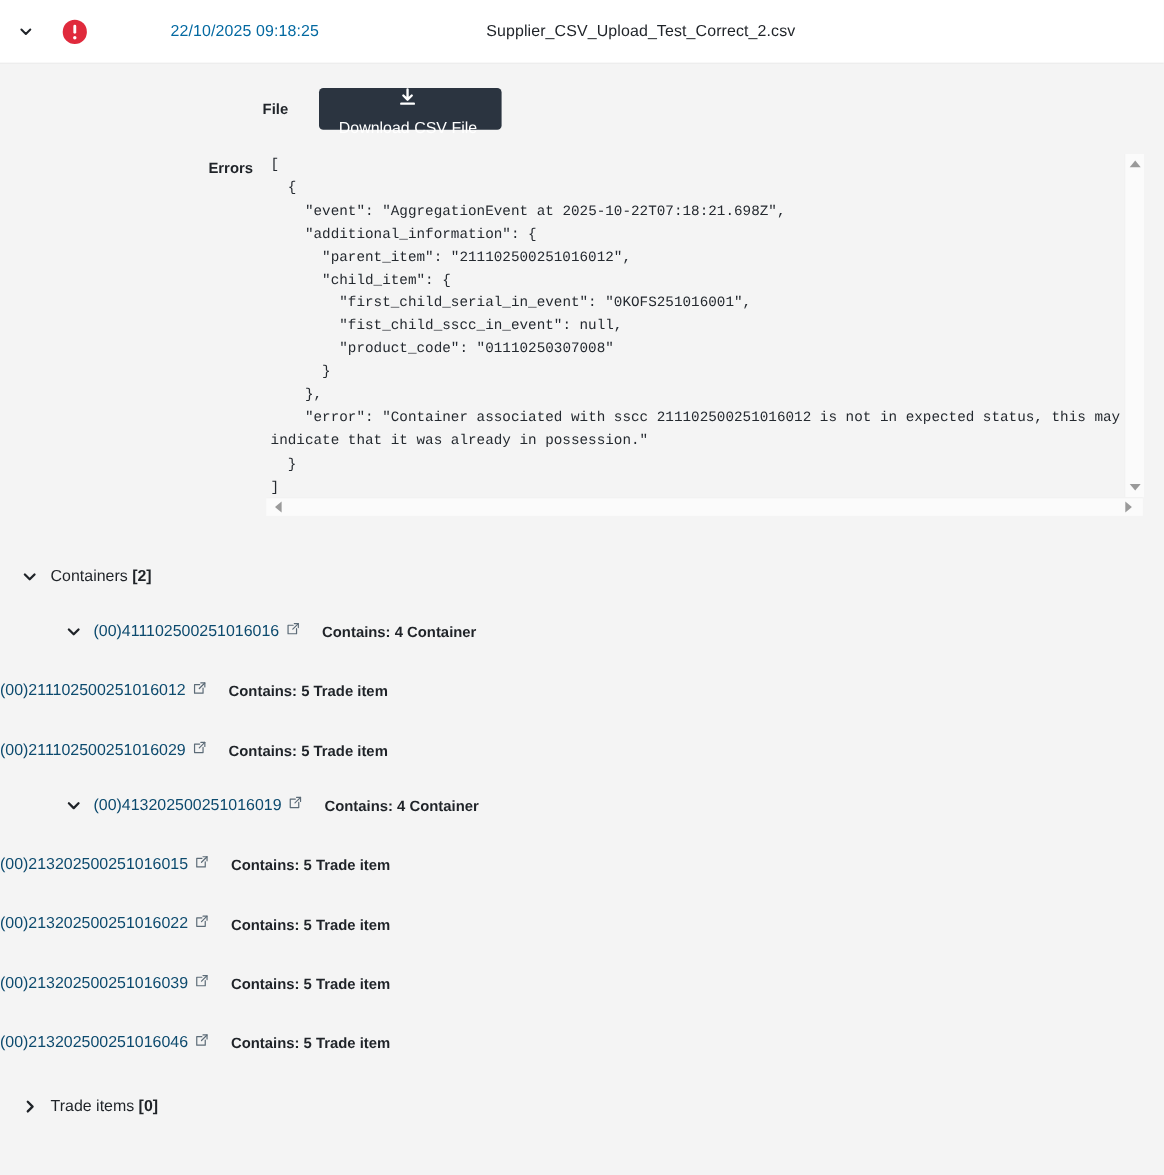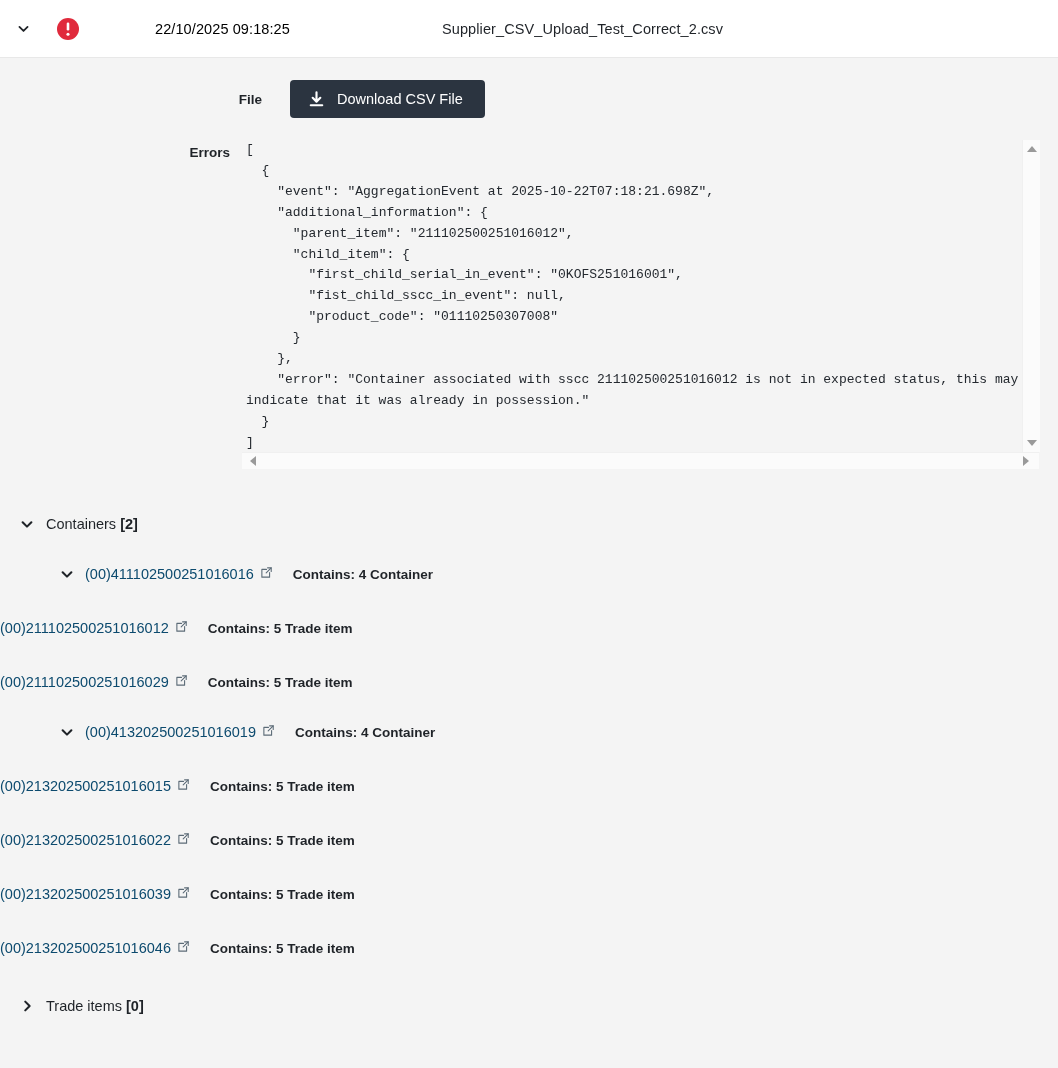--- a/index.html
+++ b/index.html
@@ -42,21 +42,21 @@
     left: 56px;
     top: 50%;
     transform: translateY(-50%);
     width: 24px;
     height: 24px;
   }
   .hdr-date {
     position: absolute;
     left: 155px;
     font-size: 14.5px;
-    color: #000000;
+    color: #0369a1;
     letter-spacing: 0.1px;
   }
   .hdr-filename {
     position: absolute;
     left: 442px;
     font-size: 14.5px;
     color: #1f2328;
     letter-spacing: 0.1px;
   }
 
@@ -93,20 +93,21 @@
     border: none;
     border-radius: 4px;
     height: 38px;
     padding: 0 22px 0 18px;
     display: inline-flex;
     align-items: center;
     gap: 12px;
     font-size: 14.5px;
     font-family: "Liberation Sans", sans-serif;
     cursor: pointer;
+    flex-direction: column;
   }
   .dl-icon { display: inline-flex; align-items: center; }
 
   
   .errors-row { padding-top: 22px; }
   .errors-row .field-label { padding-top: 5px; }
 
   .errors-outer {
     margin-left: 12px;
     width: 804px;

